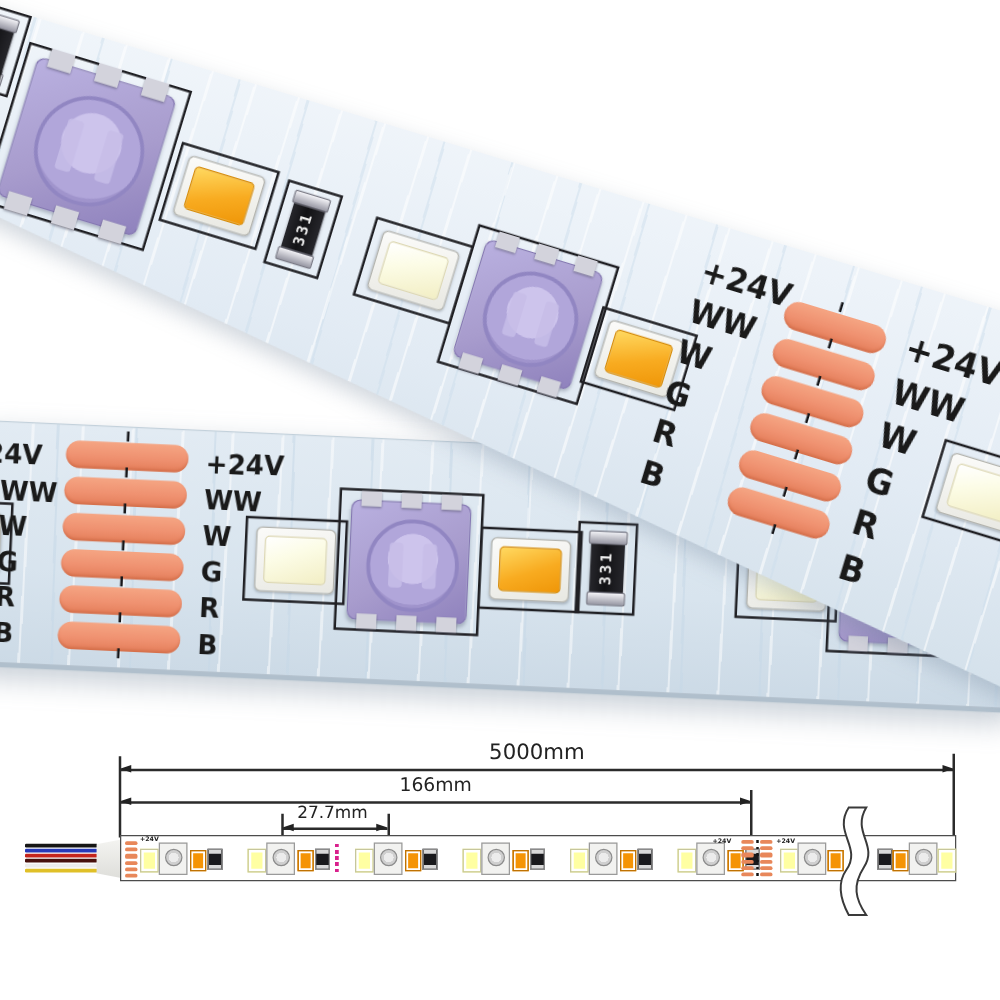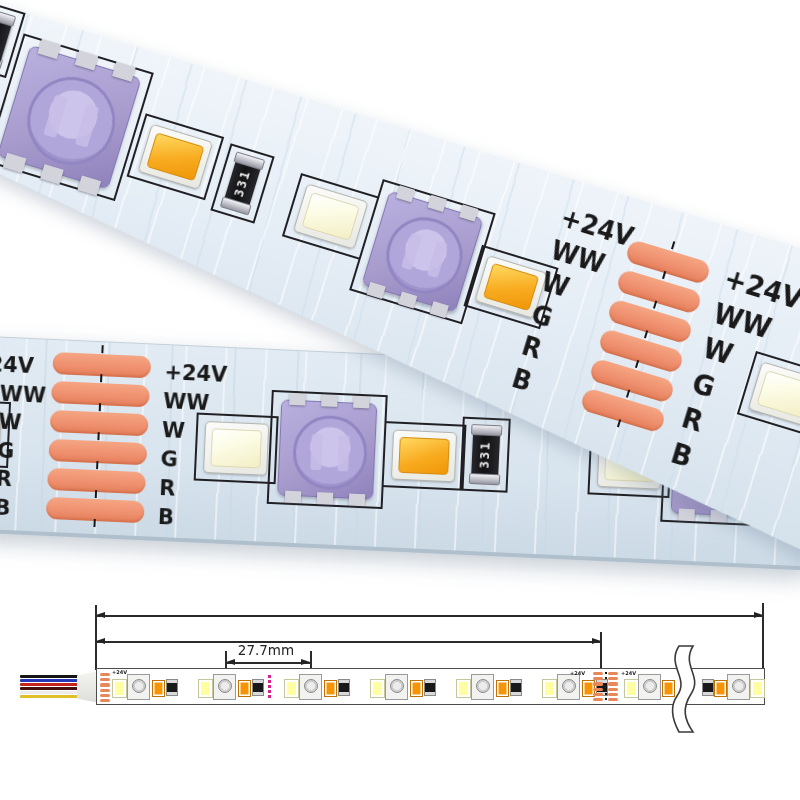--- a/index.html
+++ b/index.html
@@ -88,26 +88,28 @@
        background:linear-gradient(180deg,#f4f4f1,#dededa);
        clip-path:polygon(0 14%,100% 1%,100% 99%,0 86%);}
 </style>
 </head>
 <body>
 
 <div id="stage">
 
   <div id="diagram">
 
+    <div class="dlabel" style="left:96px;top:592px;width:667px;font-size:17px">5000mm</div>
     <div class="dline" style="left:96px;top:615px;width:667px;height:1.5px"></div>
     <i class="tri l" style="left:96px;top:612px"></i>
     <i class="tri r" style="left:754px;top:612px"></i>
     <div class="dline" style="left:95px;top:605px;width:1.5px;height:65px"></div>
     <div class="dline" style="left:762px;top:603px;width:1.5px;height:65px"></div>
 
+    <div class="dlabel" style="left:96px;top:619px;width:505px;font-size:15px">166mm</div>
     <div class="dline" style="left:96px;top:641px;width:505px;height:1.5px"></div>
     <i class="tri l" style="left:96px;top:638px"></i>
     <i class="tri r" style="left:592px;top:638px"></i>
     <div class="dline" style="left:600px;top:632px;width:1.5px;height:37px"></div>
 
     <div class="dlabel" style="left:207px;top:642px;width:118px;font-size:13.5px">27.7mm</div>
     <div class="dline" style="left:226px;top:662px;width:84px;height:1.5px"></div>
     <i class="tri l" style="left:226px;top:659px"></i>
     <i class="tri r" style="left:301px;top:659px"></i>
     <div class="dline" style="left:225px;top:651px;width:1.5px;height:29px"></div>

